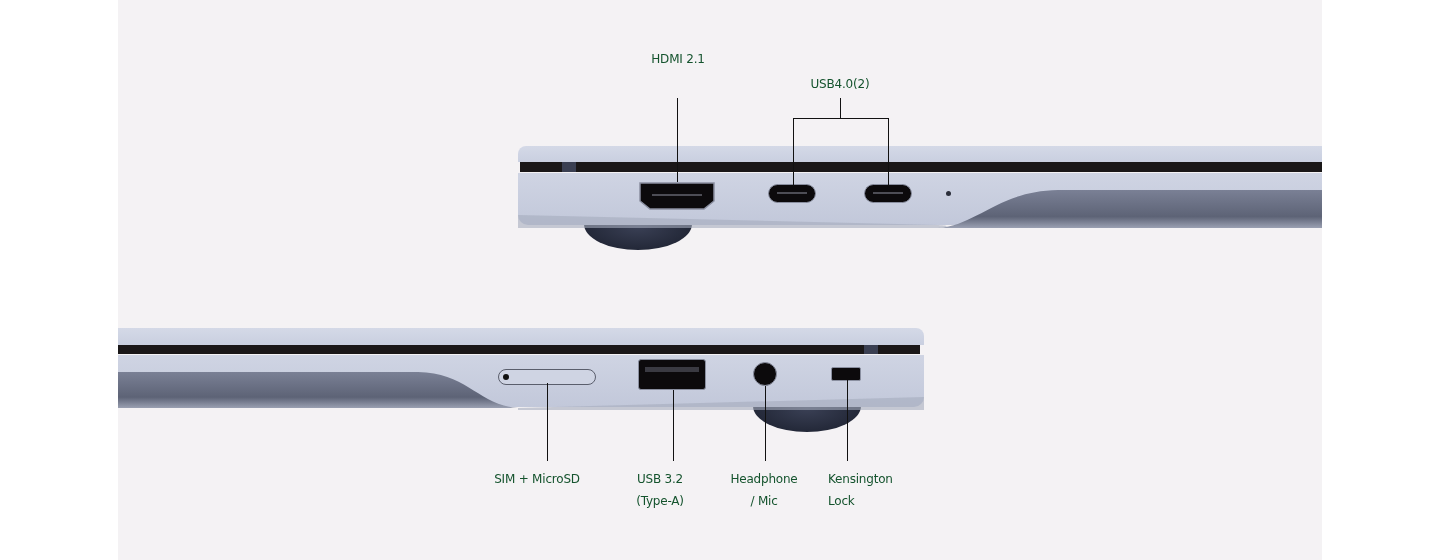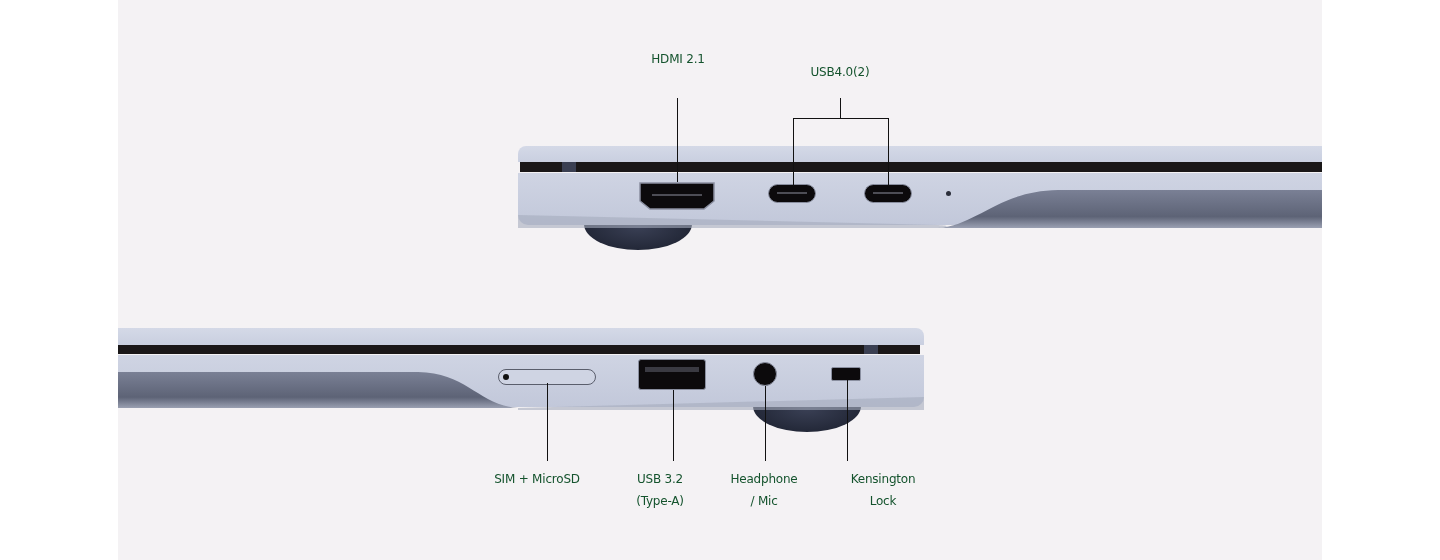--- a/index.html
+++ b/index.html
@@ -1,20 +1,20 @@
 <!DOCTYPE html>
 <html><head>
 <meta charset="utf-8">
 <style>
   html, body { margin: 0; padding: 0; }
   body { width: 1440px; height: 560px; background: #ffffff; position: relative; overflow: hidden; font-family: "DejaVu Sans", sans-serif; }
   .panel { position: absolute; left: 118px; top: 0; width: 1204px; height: 560px; background: #f4f2f4; overflow: hidden; }
   .abs { position: absolute; }
   .label { position: absolute; color: #14532d; font-size: 12px; line-height: 22px; text-align: center; white-space: nowrap; letter-spacing: -0.2px; }
-  .label.left { text-align: center; }
+  .label.left { text-align: left; }
   .vline { position: absolute; width: 1px; background: #111; }
   .hline { position: absolute; height: 1px; background: #111; }
 
   
   .lid-top { background: linear-gradient(#d4d9e7, #c9cfe0); border-radius: 6px 0 0 0; }
   .hinge { background: #1a1718; }
   .base { background: linear-gradient(#cfd4e3, #c2c8da); }
   .foot { background: radial-gradient(ellipse at 50% 10%, #3a4055, #232838 70%); border-radius: 0 0 50% 50% / 0 0 100% 100%; }
   .port-black { background: #0c0a0c; border: 1.5px solid #8a8fa0; box-sizing: border-box; }
   .slot-line { position: absolute; height: 2px; background: #4d4d55; }
@@ -60,21 +60,21 @@
     </div>
 
     <div class="abs" style="left:428px; top:45px; width:5px; height:5px; background:#2b2e3a; border-radius:50%;"></div>
   </div>
 
   <div class="label" style="left:460px; top:48px; width:200px;">
     <div>HDMI 2.1</div>
   </div>
   <div class="vline" style="left:559px; top:98px; height:84px;"></div>
 
-  <div class="label" style="left:660px; top:61px; width:124px;">USB4.0(2)</div>
+  <div class="label" style="left:660px; top:73px; width:124px;">USB4.0(2)</div>
   <div class="vline" style="left:722px; top:98px; height:20px;"></div>
   <div class="hline" style="left:675px; top:118px; width:96px;"></div>
   <div class="vline" style="left:675px; top:118px; height:68px;"></div>
   <div class="vline" style="left:770px; top:118px; height:68px;"></div>
 
   <div class="abs" style="left:0; top:328px; width:806px; height:110px;">
 
     <div class="abs foot" style="left:635px; top:78px; width:108px; height:26px;"></div>
 
     <div class="abs lid-top" style="left:0; top:0; width:806px; height:17px; border-radius:0 8px 0 0;"></div>

